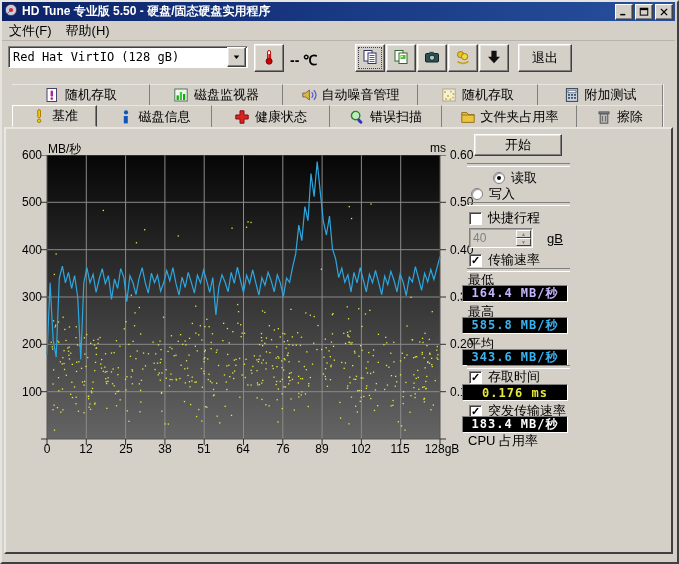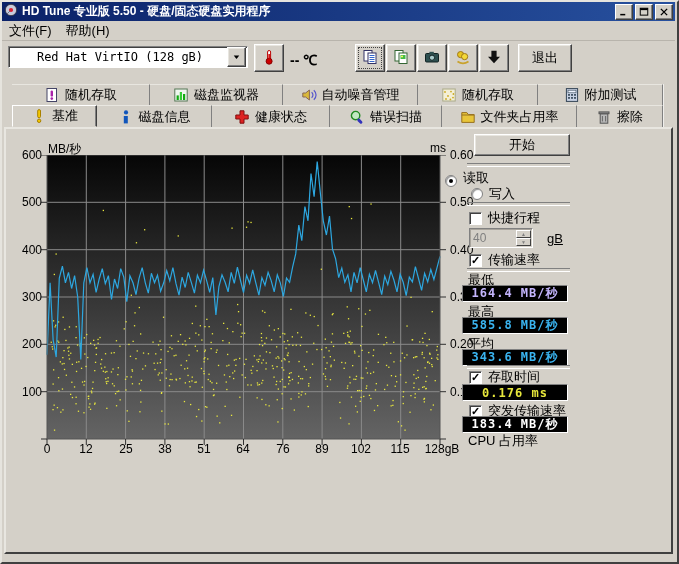--- a/index.html
+++ b/index.html
@@ -16,21 +16,21 @@
   .winbtn svg{display:block;}
   #caption-buttons{margin-left:auto;display:flex;}
   
   #menubar{left:0;top:19px;width:673px;height:19px;display:flex;align-items:center;border-bottom:1px solid #b8b4ac;}
   .menuitem{padding:2px 7px;}
   
   .raised{background:#d4d0c8;border:1px solid;border-color:#fff #404040 #404040 #fff;
     box-shadow:inset -1px -1px 0 #808080, inset 1px 1px 0 #e8e6e0;}
   .sunken{background:#fff;border:1px solid;border-color:#808080 #fff #fff #808080;
     box-shadow:inset 1px 1px 0 #404040;}
-  #combo{left:6px;top:44px;width:240px;height:22px;display:flex;align-items:center;box-sizing:border-box;text-align:center;}
+  #combo{left:6px;top:44px;width:240px;height:22px;display:flex;align-items:center;box-sizing:border-box;}
   #combo .cval{flex:1;font-family:"DejaVu Sans Mono",monospace;font-size:12px;padding-left:4px;white-space:nowrap;overflow:hidden;}
   #combo-arrow{width:17px;height:18px;margin-right:1px;display:flex;align-items:center;justify-content:center;}
   .tbtn{width:30px;height:28px;display:flex;align-items:center;justify-content:center;box-sizing:border-box;}
   .tbtn.focused{outline:1px dotted #404040;outline-offset:-4px;}
   #temp-text{left:288px;top:48px;font-weight:bold;font-size:14px;}
   #exit-btn{left:516px;top:42px;width:54px;height:28px;display:flex;align-items:center;justify-content:center;box-sizing:border-box;}
   
   .tabrow{display:flex;}
   #tabrow1{left:10px;top:82px;height:21px;}
   #tabrow2{left:10px;top:103px;height:24px;}
@@ -949,26 +949,26 @@
   <div class="abs axlab xlab" style="left:102px;top:440px;">25</div>
   <div class="abs axlab xlab" style="left:141px;top:440px;">38</div>
   <div class="abs axlab xlab" style="left:180px;top:440px;">51</div>
   <div class="abs axlab xlab" style="left:219px;top:440px;">64</div>
   <div class="abs axlab xlab" style="left:259px;top:440px;">76</div>
   <div class="abs axlab xlab" style="left:298px;top:440px;">89</div>
   <div class="abs axlab xlab" style="left:337px;top:440px;">102</div>
   <div class="abs axlab xlab" style="left:376px;top:440px;">115</div>
   <div class="abs axlab xlab" style="left:418px;top:440px;">128gB</div>
 
-  <div class="abs raised btn" style="left:472px;top:132px;width:96px;height:22px;">
+  <div class="abs raised btn" style="left:472px;top:132px;width:88px;height:22px;">
     <span>开始</span>
   </div>
   <div class="abs sep" style="left:465px;top:161px;width:103px;"></div>
 
-  <div class="abs chkrow" style="left:443px;top:167px;align-items:flex-end;">
+  <div class="abs chkrow" style="left:491px;top:167px;">
     <span class="radio sel"></span>
     <span class="lab">读取</span>
   </div>
   <div class="abs chkrow" style="left:469px;top:183px;">
     <span class="radio"></span>
     <span class="lab">写入</span>
   </div>
   <div class="abs sep" style="left:465px;top:200px;width:103px;"></div>
 
   <div class="abs chkrow" style="left:467px;top:207px;">

